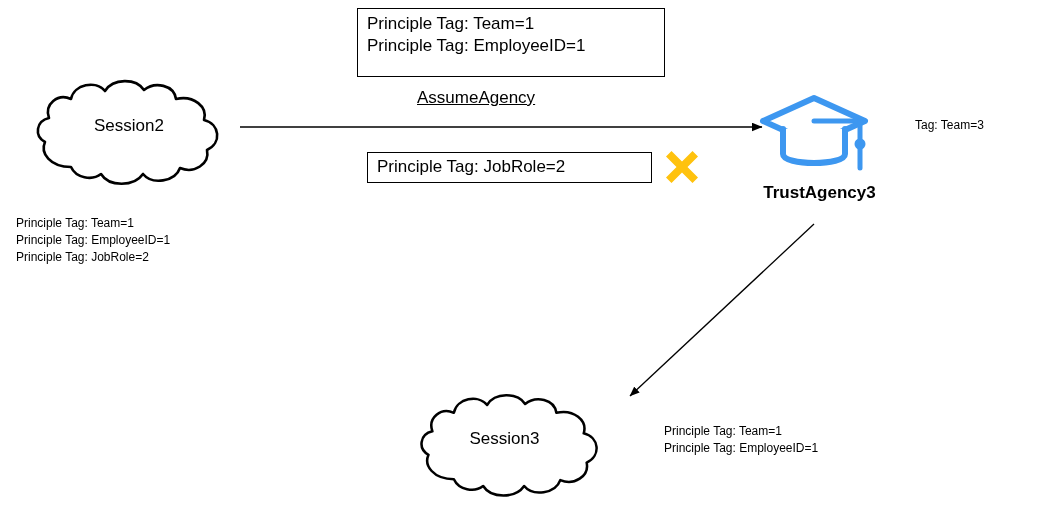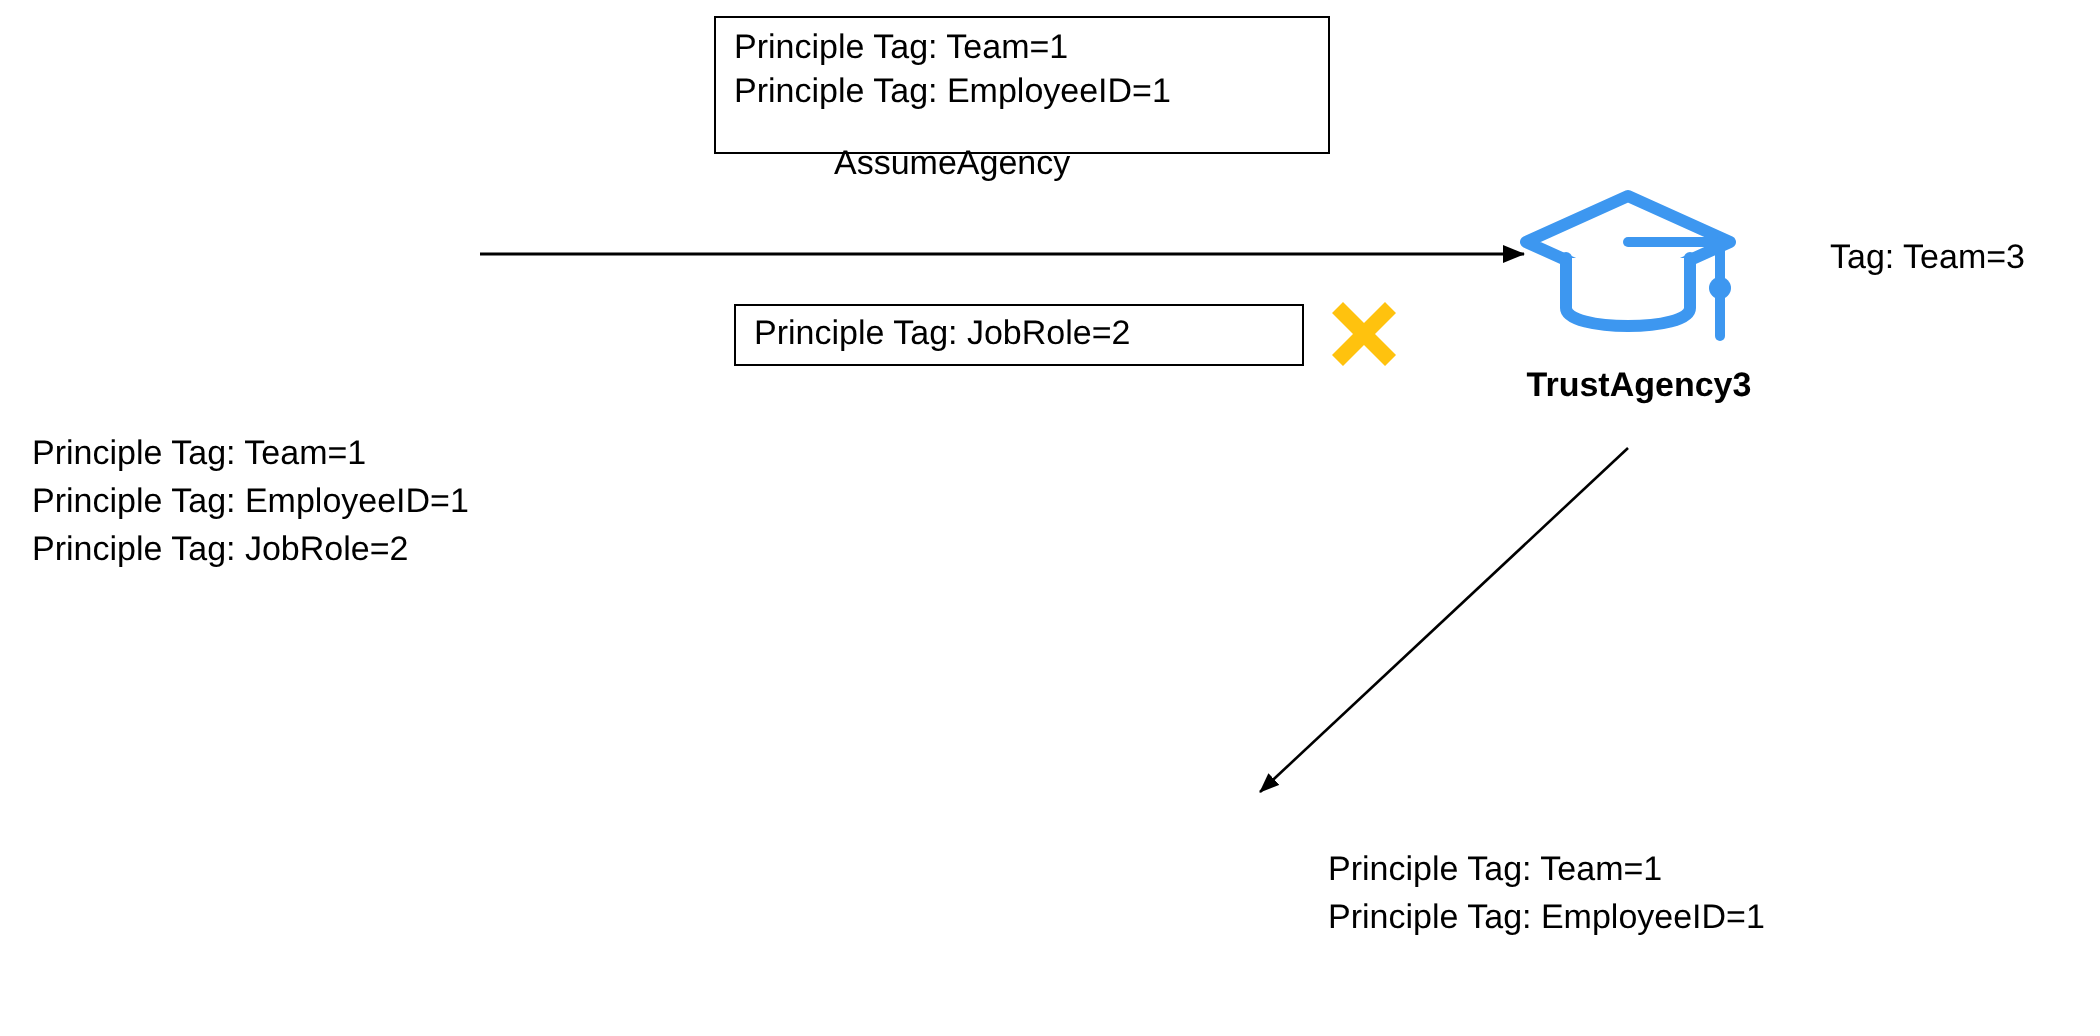--- a/index.html
+++ b/index.html
@@ -42,21 +42,21 @@
     font-size: 17px;
     line-height: 1.30;
     color: #000;
     white-space: nowrap;
   }
   .label-box .ln { display: block; }
 
   
   .text-block {
     position: absolute;
-    font-size: 17px;
+    font-size: 12px;
     line-height: 1.42;
     color: #000;
     white-space: nowrap;
   }
   .text-block .ln { display: block; }
 
   .edge-label {
     position: absolute;
     font-size: 17px;
     color: #000;
@@ -102,33 +102,51 @@
       <marker id="arrowhead-sm" markerWidth="10" markerHeight="8" refX="9.5" refY="4" orient="auto" markerUnits="userSpaceOnUse">
         <path d="M0,0 L10,4 L0,8 z" fill="#000000"></path>
       </marker>
     </defs>
 
     <line x1="240" y1="127" x2="762" y2="127" stroke="#000000" stroke-width="1.6" marker-end="url(#arrowhead)"></line>
 
     <line x1="814" y1="224" x2="630" y2="396" stroke="#000000" stroke-width="1.3" marker-end="url(#arrowhead-sm)"></line>
   </svg>
 
+  <div class="cloud-wrap" style="left:24px; top:74px; width:210px; height:116px;">
+    <svg width="210" height="116" viewBox="0 0 210 116">
+      <path d="M47,93
+               C26,93 16,79 21,68
+               C10,62 12,47 25,44
+               C20,30 34,19 47,25
+               C50,10 72,6 81,17
+               C89,4 112,4 120,16
+               C131,7 150,11 152,25
+               C170,21 184,33 180,46
+               C196,50 198,69 183,76
+               C186,90 170,100 156,94
+               C151,108 128,111 119,100
+               C110,113 85,113 77,100
+               C68,107 52,104 47,93 Z" fill="#ffffff" stroke="#000000" stroke-width="2.6" stroke-linejoin="round"></path>
+    </svg>
+    <div class="cloud-label" style="top:42px;">Session2</div>
+  </div>
 
   <div class="text-block" style="left:16px; top:215px;">
     <span class="ln">Principle Tag: Team=1</span>
     <span class="ln">Principle Tag: EmployeeID=1</span>
     <span class="ln">Principle Tag: JobRole=2</span>
   </div>
 
   <div class="label-box" style="left:357px; top:8px; width:308px; height:69px;">
     <span class="ln">Principle Tag: Team=1</span>
     <span class="ln">Principle Tag: EmployeeID=1</span>
   </div>
 
-  <div class="edge-label" style="left:417px; top:72px;">AssumeAgency</div>
+  <div class="edge-label" style="left:417px; top:88px;text-decoration:underline;">AssumeAgency</div>
 
   <div class="label-box" style="left:367px; top:152px; width:285px; height:31px; padding-top:3px;">
     <span class="ln">Principle Tag: JobRole=2</span>
   </div>
 
   <div class="deny-cross" style="left:665px; top:150px;">
     <svg width="34" height="34" viewBox="0 0 34 34">
       <path d="M6.5,1 L17,11.5 L27.5,1 L33,6.5 L22.5,17 L33,27.5 L27.5,33
                L17,22.5 L6.5,33 L1,27.5 L11.5,17 L1,6.5 Z" fill="#FFC20E"></path>
     </svg>
@@ -145,19 +163,37 @@
       <path d="M103,29 L103,76" stroke="#3D97F0" stroke-width="5" stroke-linecap="round" fill="none"></path>
       <circle cx="103" cy="52" r="5.5" fill="#3D97F0"></circle>
     </svg>
     <div class="node-caption" style="top:91px; left:-5px; width:135px;">TrustAgency3</div>
   </div>
 
   <div class="text-block" style="left:915px; top:117px;">
     <span class="ln">Tag: Team=3</span>
   </div>
 
+  <div class="cloud-wrap" style="left:408px; top:384px; width:205px; height:122px;">
+    <svg width="205" height="122" viewBox="0 0 210 116">
+      <path d="M47,93
+               C26,93 16,79 21,68
+               C10,62 12,47 25,44
+               C20,30 34,19 47,25
+               C50,10 72,6 81,17
+               C89,4 112,4 120,16
+               C131,7 150,11 152,25
+               C170,21 184,33 180,46
+               C196,50 198,69 183,76
+               C186,90 170,100 156,94
+               C151,108 128,111 119,100
+               C110,113 85,113 77,100
+               C68,107 52,104 47,93 Z" fill="#ffffff" stroke="#000000" stroke-width="2.6" stroke-linejoin="round"></path>
+    </svg>
+    <div class="cloud-label" style="top:45px; left:-6px;">Session3</div>
+  </div>
 
   <div class="text-block" style="left:664px; top:423px;">
     <span class="ln">Principle Tag: Team=1</span>
     <span class="ln">Principle Tag: EmployeeID=1</span>
   </div>
 
 </div>
 
 </body></html>

